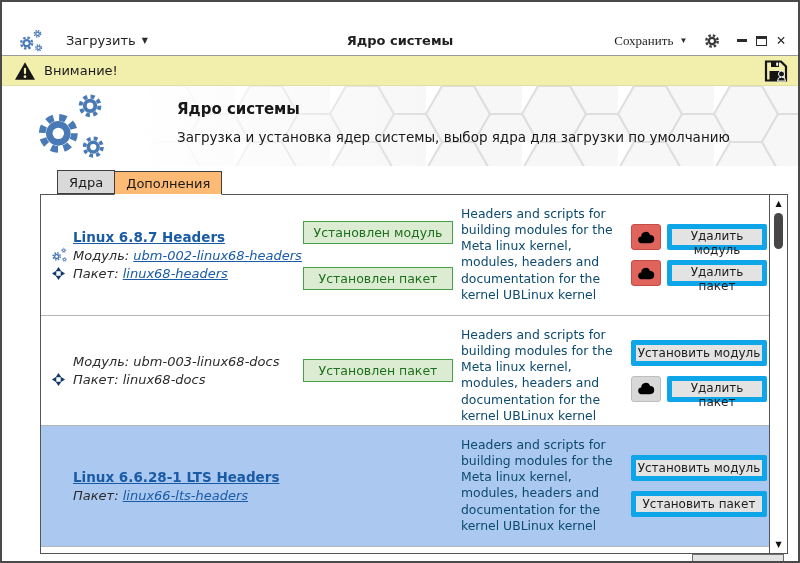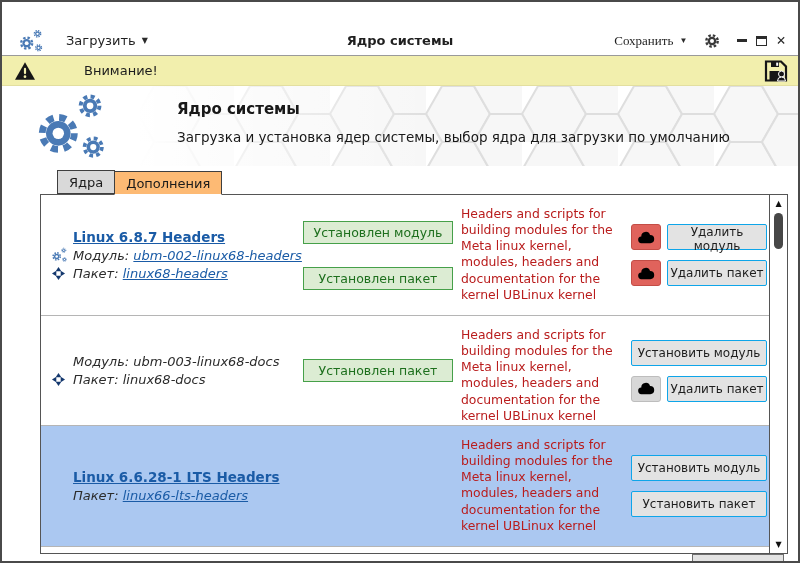--- a/index.html
+++ b/index.html
@@ -20,21 +20,21 @@
               font-weight:bold; color:#1f1f1f; }
   .tb-right { margin-left:auto; display:flex; align-items:center; gap:16px;font-family:Liberation Serif, serif; }
   .gear-btn { width:18px; height:18px; color:#3a3a3a; cursor:default; }
   .win-controls { display:flex; align-items:center; gap:9px; margin-right:2px; }
   .wc-min { width:10px; height:3px; background:#2b2b2b; }
   .wc-max { width:11px; height:10px; border:1px solid #2b2b2b; border-top:3px solid #2b2b2b; }
   .wc-close { font-size:17px; font-weight:bold; color:#2b2b2b; line-height:14px; }
 
   
   .warnbar { height:30px; flex:none; background:#f2efad; display:flex; align-items:center;
-             padding:0 10px; border-bottom:1px solid #e3dfa0;gap:40px; }
+             padding:0 10px; border-bottom:1px solid #e3dfa0; }
   .warn-tri { width:22px; height:20px; margin-left:2px; }
   .warn-text { margin-left:8px; font-size:13px; color:#1d1d1d; }
   .warn-save { margin-left:auto; width:24px; height:22px; }
 
   
   .banner { height:80px; flex:none; position:relative; background:#fff; overflow:hidden; }
   .hexes { position:absolute; right:0; top:0; width:660px; height:80px; }
   .hex-fade { position:absolute; right:0; top:0; width:660px; height:80px;
               background:linear-gradient(to right, #fff 0%, rgba(255,255,255,.55) 18%, rgba(255,255,255,0) 45%); }
   .banner-logo { position:absolute; left:28px; top:5px; width:82px; height:72px; color:#4a7ab5; }
@@ -68,31 +68,31 @@
   .meta { font-size:13px; font-style:italic; color:#2b2b2b; }
   .meta a, .link { color:#1a5ba6; text-decoration:underline; cursor:default; }
   .plain { color:#2b2b2b; text-decoration:none; }
 
   .col-badges { width:150px; flex:none; display:flex; flex-direction:column; gap:23px;
                 align-items:stretch; justify-content:center; }
   .badge { background:#dcecd3; border:1px solid #46a049; color:#1d6f1d; font-size:12.5px;
            text-align:center; padding:3px 4px; }
 
   .col-desc { width:170px; flex:none; margin-left:8px; align-self:flex-start; padding-top:11px;
-              font-size:12.4px; line-height:1.3; color:#b91c1c; }
+              font-size:12.4px; line-height:1.3; color:#0c4a6e; }
 
   .col-actions { width:136px; flex:none; margin-left:auto; margin-right:4px; display:flex;
                  flex-direction:column; gap:10px; justify-content:center; }
   .action-line { display:flex; gap:6px; align-items:center; }
   .icon-btn { width:30px; height:26px; flex:none; border-radius:3px; display:flex;
               align-items:center; justify-content:center; cursor:pointer; }
   .icon-btn svg { width:18px; height:15px; }
   .icon-btn.red { background:#e0635c; border:1px solid #c34d46; }
   .icon-btn.gray { background:#d8d8d8; border:1px solid #bdbdbd; }
-  .btn { flex:1; height:26px; background:#e3e3e3; border:1px solid #0ea5e9; border-radius:2px;
+  .btn { flex:1; height:26px; background:#e3e3e3; border:5px solid #0ea5e9; border-radius:2px;
          font-size:12px; color:#1d1d1d; font-family:"DejaVu Sans",sans-serif; cursor:pointer; }
 
   
   .scrollbar { width:18px; flex:none; border-left:1px solid #555; background:#fff;
                position:relative; }
   .sb-btn { position:absolute; left:0; width:100%; height:15px; display:flex;
             align-items:center; justify-content:center; font-size:8px; color:#111; cursor:pointer; }
   .sb-up { top:1px; }
   .sb-down { bottom:1px; }
   .sb-thumb { position:absolute; left:4px; top:18px; width:9px; height:36px; background:#474747;

